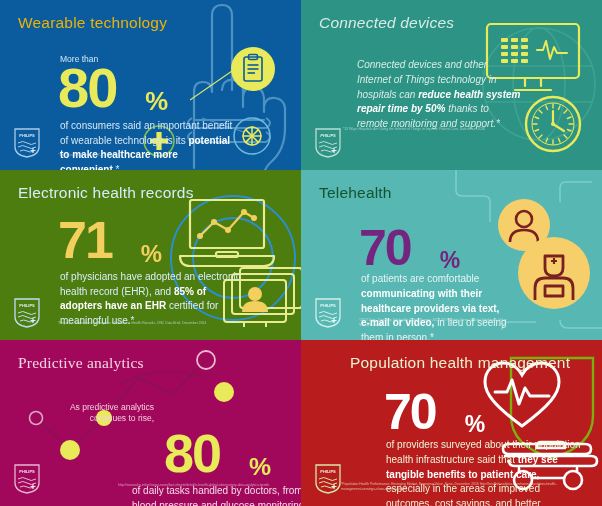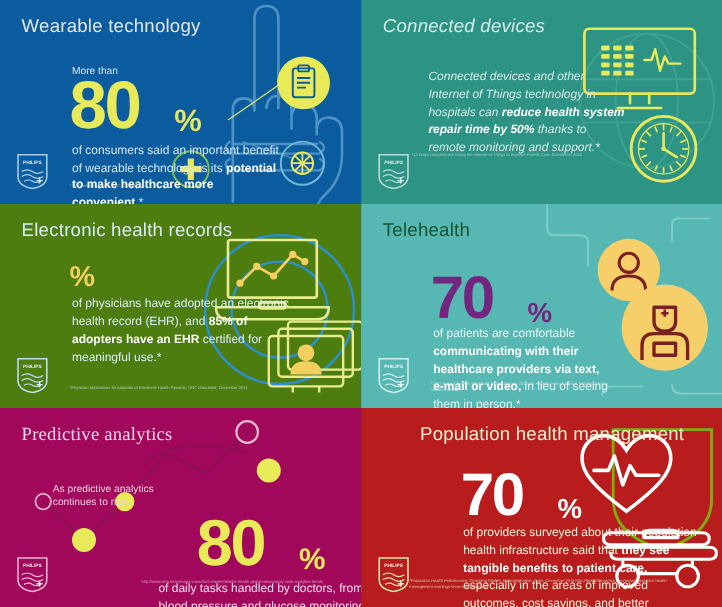--- a/index.html
+++ b/index.html
@@ -28,21 +28,21 @@
   .p-population { background:#b91c1c;padding-left:45px; }
 
   
   .title {
     font-size:15.5px;
     font-weight:400;
     letter-spacing:.2px;
     margin:2px 0 0 4px;
     position:relative; z-index:4;
   }
-  .title-light { color:#e5e5e5; }
+  .title-light { color:#eab308; }
   .title-t     { color:#d7ece6; }
   .title-ehr   { color:#d9ecfa; }
   .title-tele  { color:#14532d; }
   .title-pred  { color:#f6d4e4;font-family:Liberation Serif, serif; }
   .title-pop   { color:#e9f2cf; }
 
   
   .content { position:relative; z-index:4; }
 
   .lead {
@@ -98,21 +98,21 @@
   .p-ehr .body b { color:#ffffff; }
   .p-ehr .foot { color:#cbe4f6; left:58px; bottom:14px; width:165px; }
 
   
   .p-telehealth .big  { color:#74257f; font-size:50px; margin:24px 0 0 44px; }
   .p-telehealth .body { color:#e7f4f3; margin:2px 0 0 46px; width:150px; }
   .p-telehealth .body b { color:#ffffff; }
   .p-telehealth .foot { color:#ddeeed; left:58px; bottom:12px; width:150px; }
 
   
-  .p-predictive .lead { color:#f2cfe0; margin:30px 0 0 30px; width:110px; text-align:left; }
+  .p-predictive .lead { color:#f2cfe0; margin:30px 0 0 30px; width:110px; text-align:right; }
   .p-predictive .big  { color:#e8ea5a; font-size:54px; position:absolute; left:150px; top:28px; }
   .p-predictive .body { color:#f6dce9; position:absolute; left:118px; top:82px; width:180px; }
   .p-predictive .foot { color:#edc3d9; left:118px; bottom:18px; width:175px; }
 
   
   .p-population .big  { color:#ffffff; font-size:50px; margin:18px 0 0 38px; }
   .p-population .body { color:#edf5da; margin:4px 0 0 40px; width:195px; }
   .p-population .body b { color:#ffffff; }
   .p-population .foot { color:#e3eecb; left:40px; bottom:14px; width:220px; }
 </style>
@@ -281,20 +281,21 @@
         <g fill="#f3cf5e">
           <circle cx="37" cy="30" r="7"></circle>
           <path d="M24 48 q0-11 13-11 t13 11 z"></path>
         </g>
       </svg>
     </div>
 
     <h2 class="title title-ehr">Electronic health records</h2>
     <div class="content">
       <div class="big">
+        <span>71</span>
           <span class="pct">%</span>
       </div>
       <p class="body"><span>of physicians have adopted an electronic health record (EHR), and </span><b>85% of adopters have an EHR</b><span> certified for meaningful use.*</span></p>
     </div>
     <div class="foot">*Physician Motivations for Adoption of Electronic Health Records, ONC Data Brief, December 2014</div>
     <div class="philips">
       <svg viewBox="0 0 26 30">
         <path d="M1 1 h24 v18 q0 8-12 10 Q1 27 1 19 Z" fill="none" stroke="#bcdef7" stroke-width="1.3"></path>
         <text x="13" y="8.6" font-size="4" fill="#e3f1fd" text-anchor="middle" font-family="Liberation Sans, sans-serif" font-weight="bold">PHILIPS</text>
         <g fill="none" stroke="#bcdef7" stroke-width="1">

